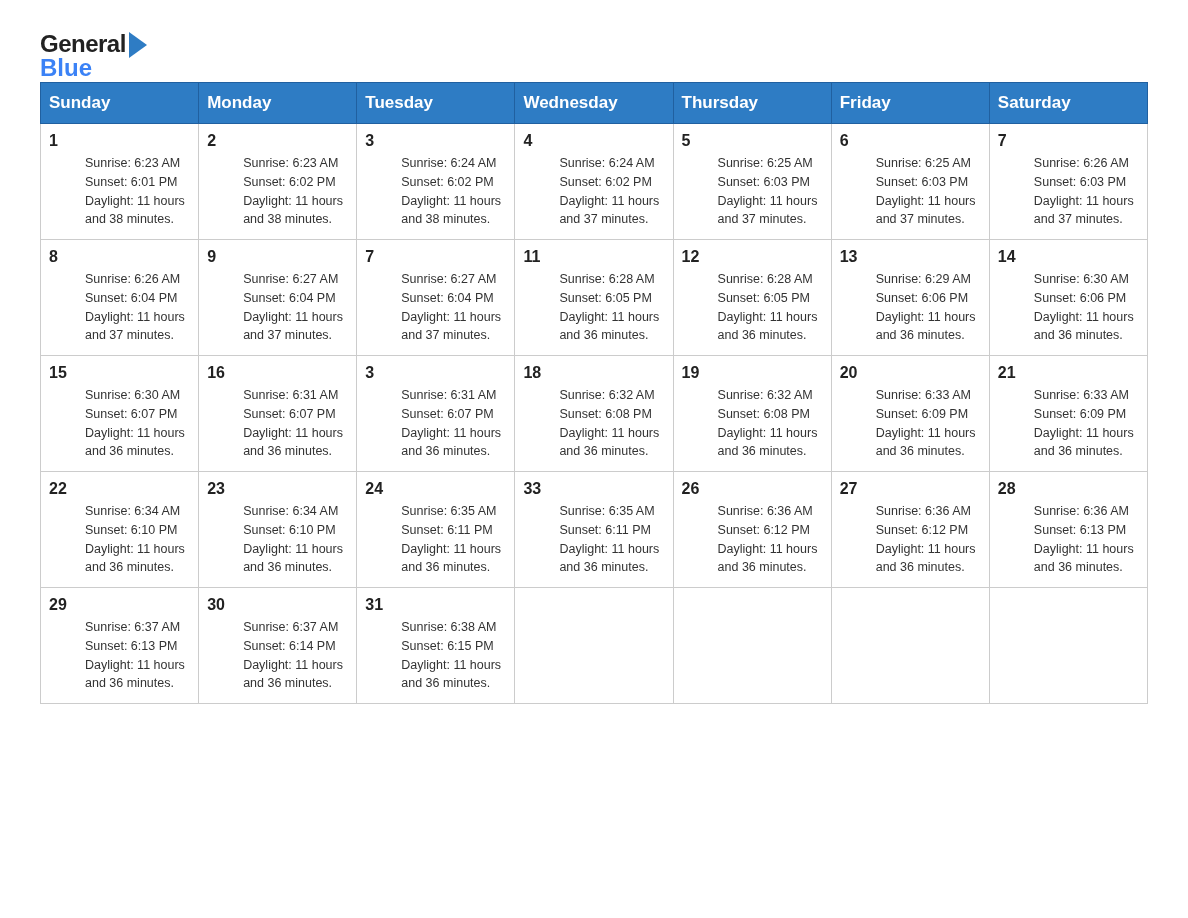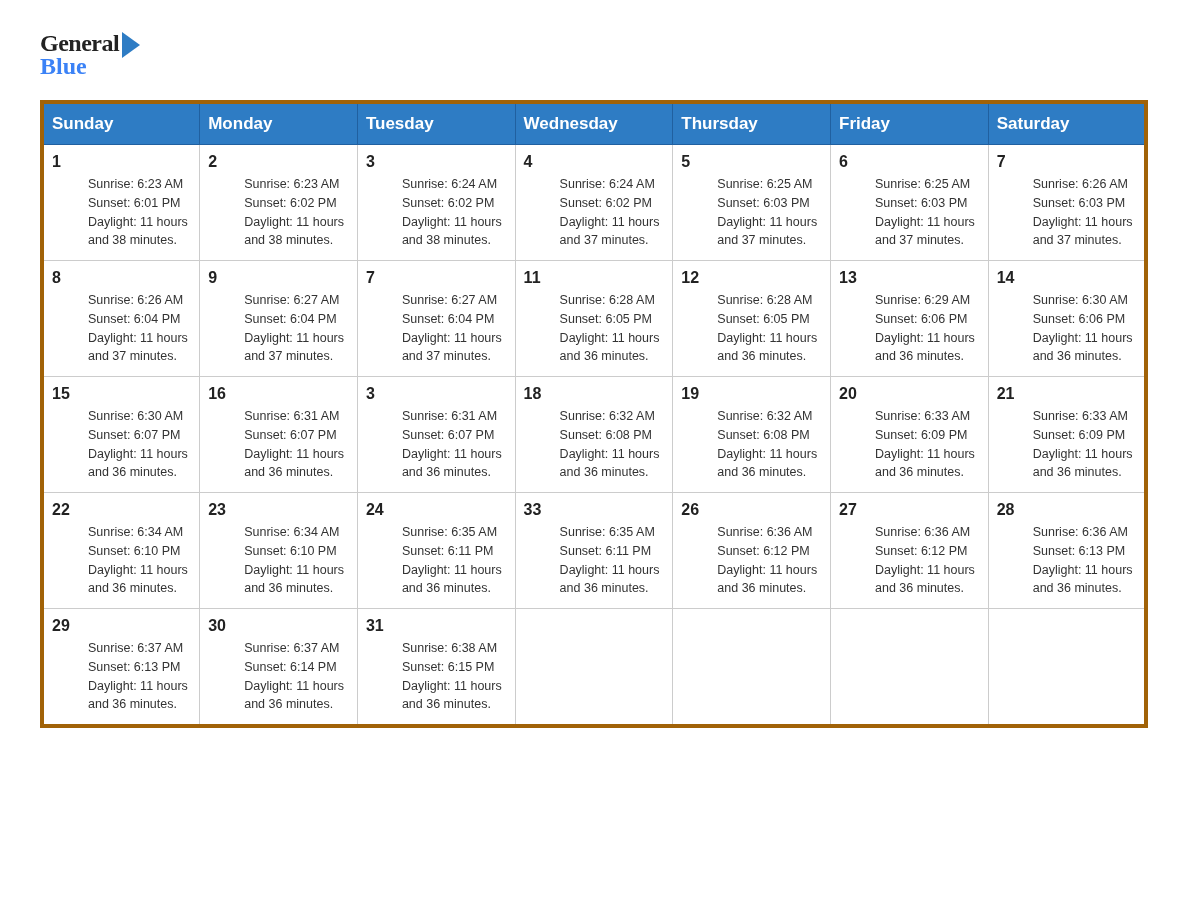--- a/index.html
+++ b/index.html
@@ -6,41 +6,39 @@
     body {
       font-family: Arial, sans-serif;
       background: #fff;
       padding: 30px 40px;
       width: 1188px;
       min-height: 918px;
     }
     .header {
       display: flex;
       align-items: flex-start;
-      margin-bottom: 20px;
-      font-family: Liberation Serif, serif;
     }
     .title-section {
       text-align: right;
     }
     .main-title {
       font-size: 52px;
       font-weight: bold;
       color: #222;
       line-height: 1.1;
     }
     .subtitle {
       font-size: 22px;
       color: #444;
       margin-top: 4px;
     }
     .calendar {
       width: 100%;
       border-collapse: collapse;
-      border: 4px solid #a16207;
+      border: 1px solid #a16207;
     }
     .calendar th {
       background-color: #2e7cc4;
       color: #fff;
       padding: 10px 8px;
       text-align: left;
       font-size: 17px;
       font-weight: bold;
       border: 1px solid #2060a0;
     }

